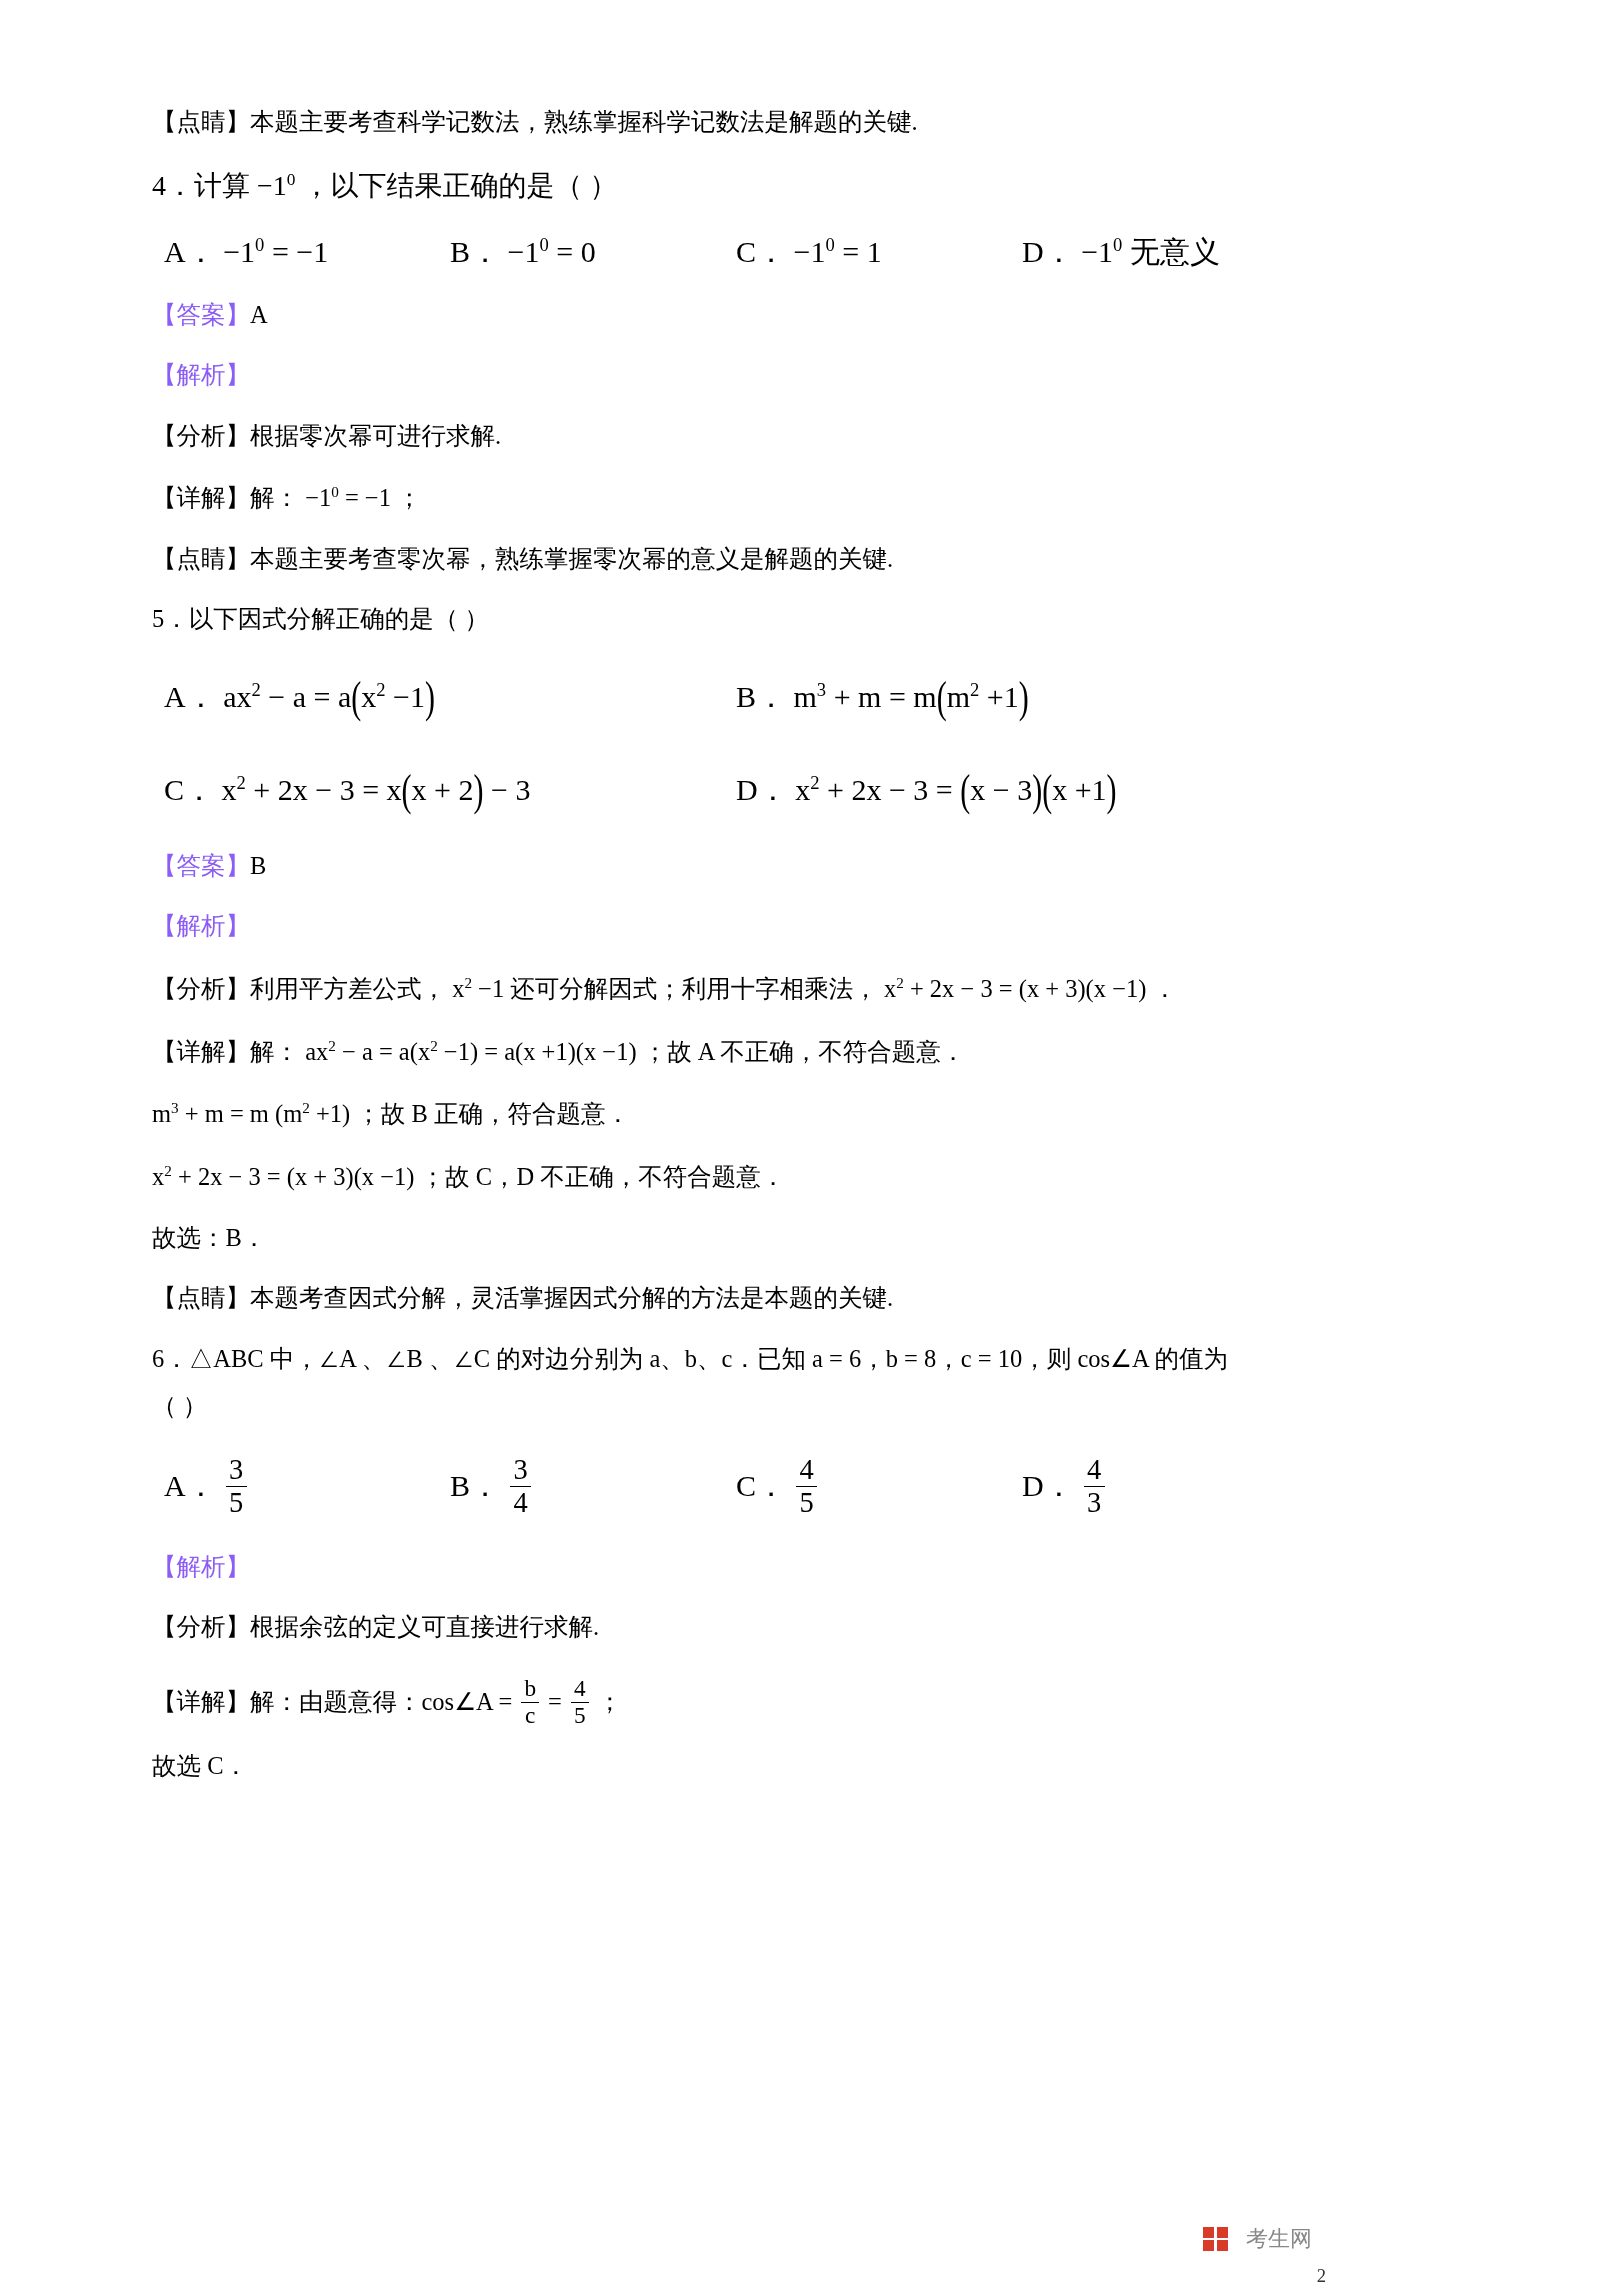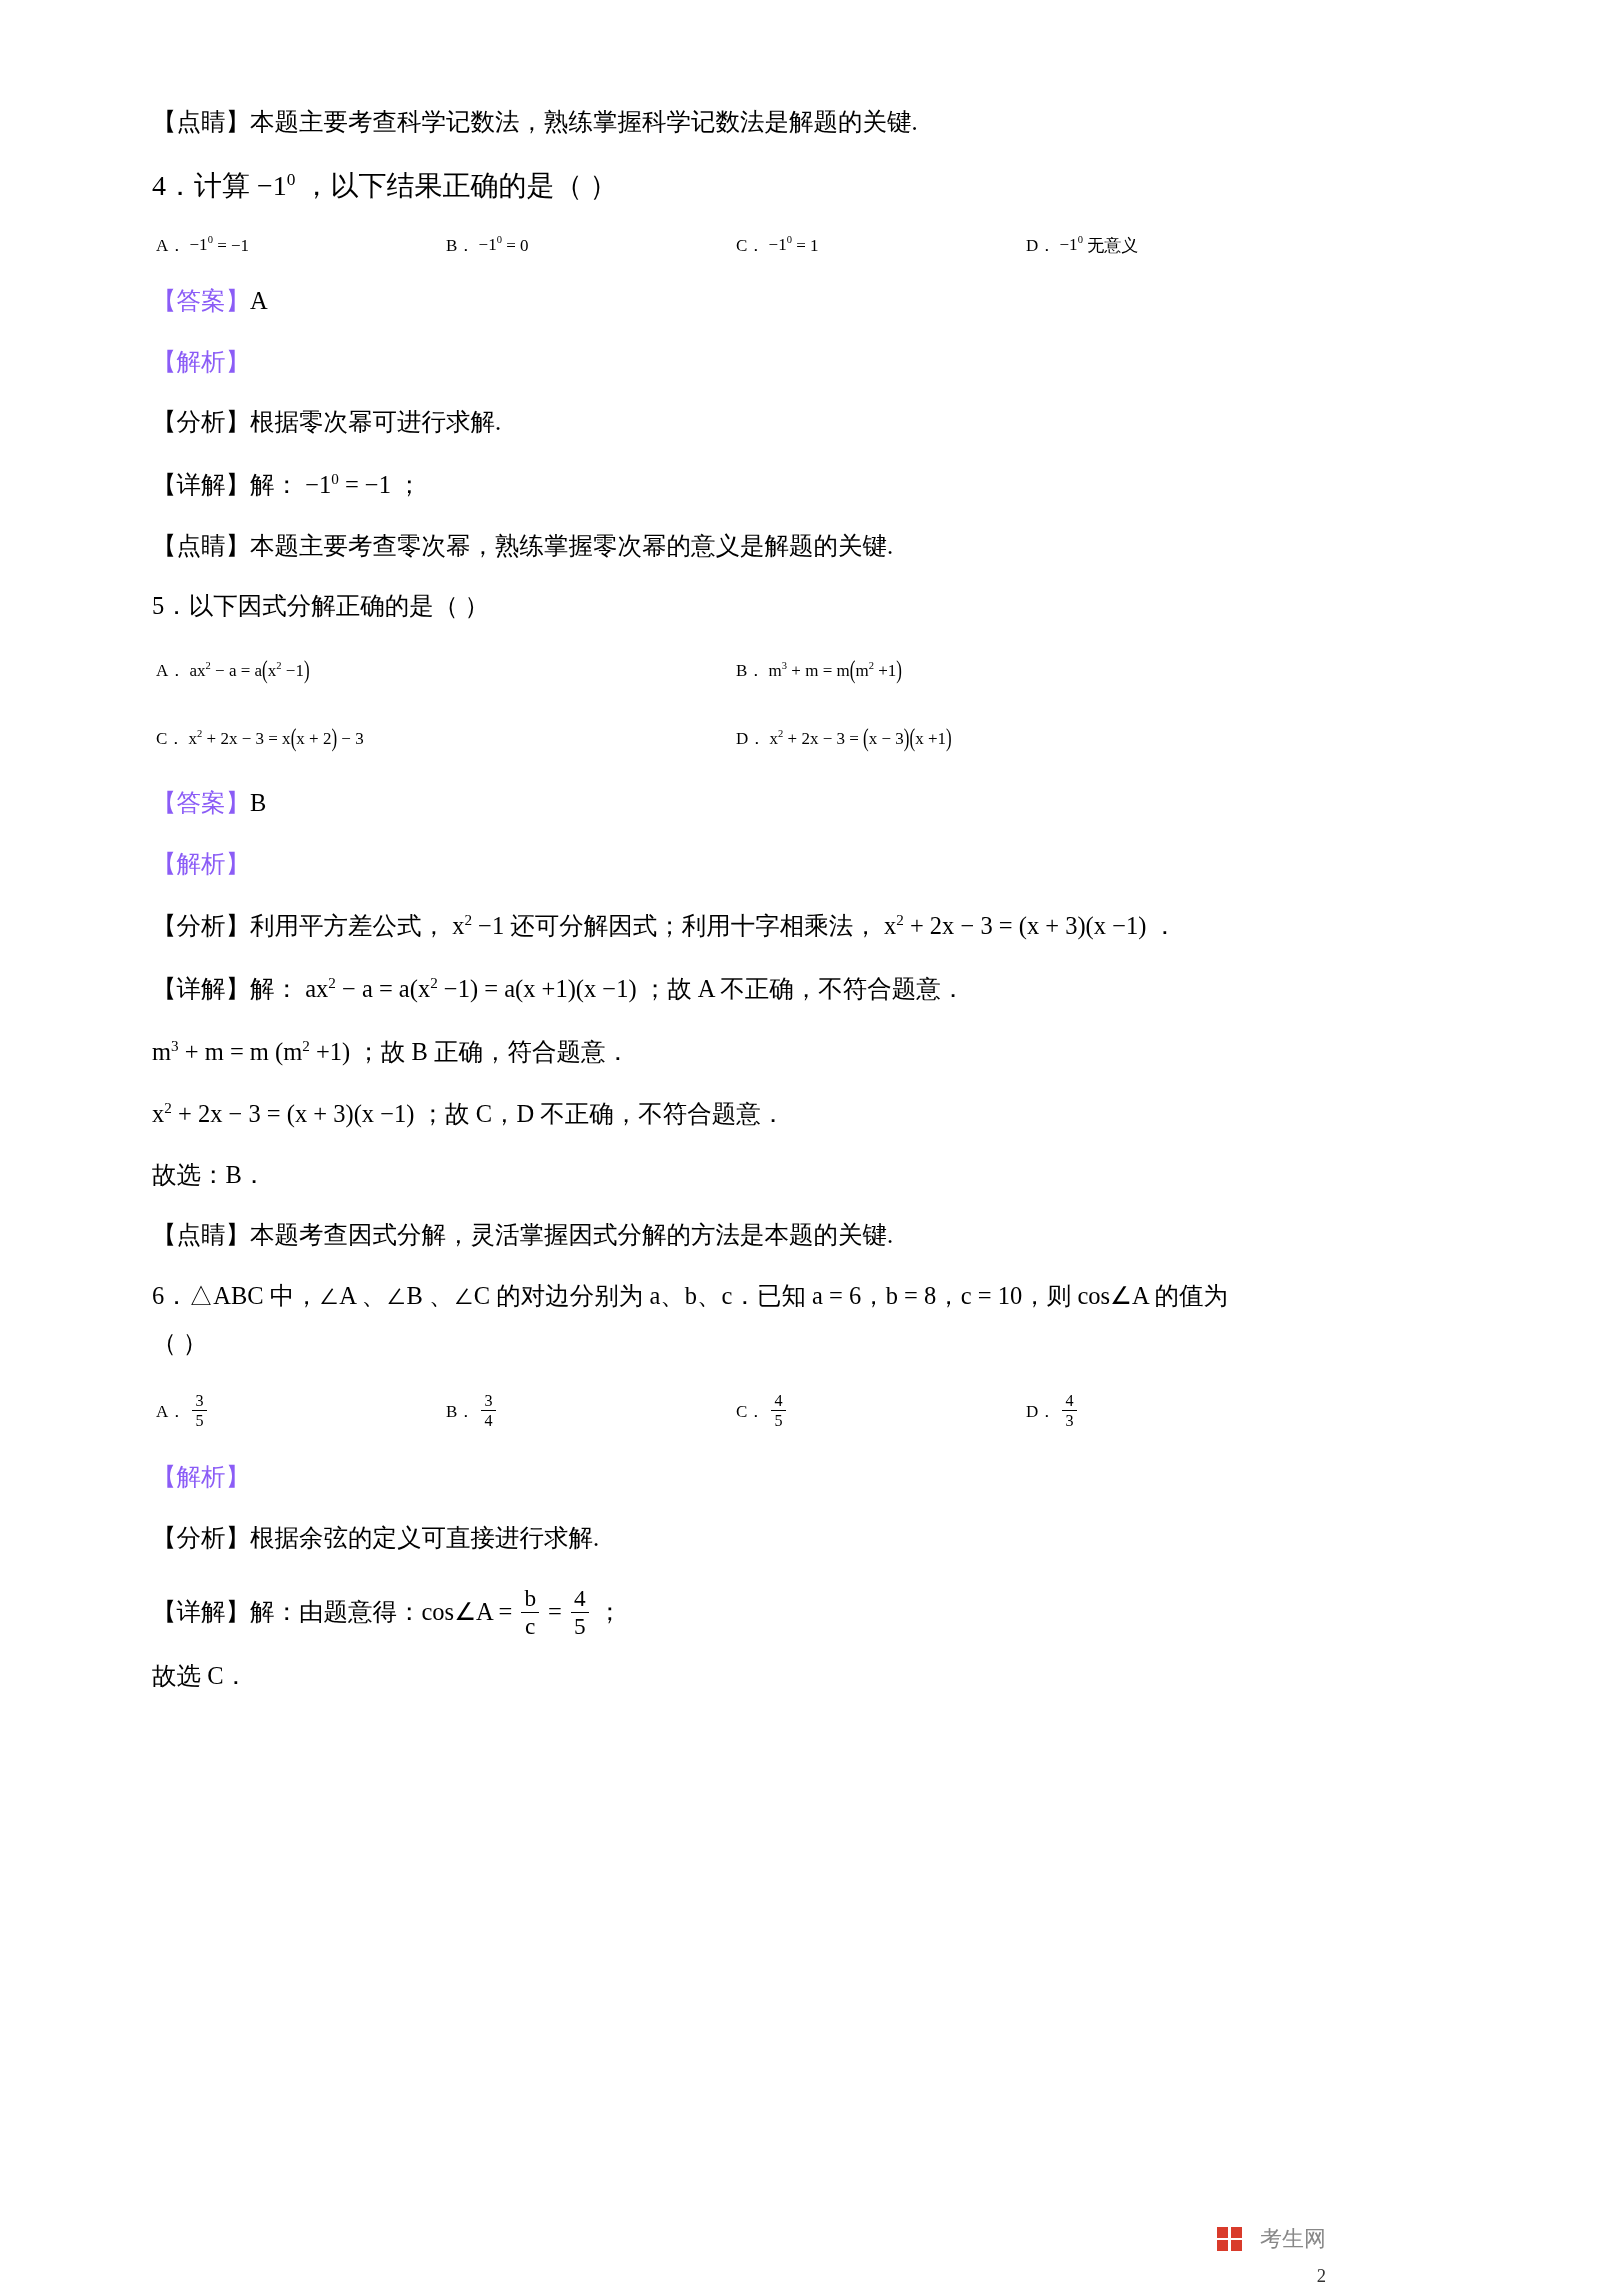--- a/index.html
+++ b/index.html
@@ -58,39 +58,39 @@
     border-bottom: 1.4px solid #000;
     font-size: 0.95em;
   }
   .frac .den {
     display: block;
     padding: 0.8px 3.4px 0 3.4px;
     font-size: 0.95em;
   }
   .opt-row {
     display: flex;
-    font-size: 17px;
+    font-size: 30px;
     line-height: 1.0;
-    margin: 4px;
+    margin: 12px;
   }
   .opt-row > div {
     white-space: nowrap;
   }
   .w4 > div { width: 25%; }
   .w2 > div { width: 50%; }
   .tall { line-height: 1.9; }
   .q-line {
     font-size: 28px;
     line-height: 1.0;
   }
 
   
   .footer {
     position: absolute;
-    right: 142px;
+    right: 156px;
     bottom: 41px;
     display: flex;
     align-items: center;
     gap: 18px;
     justify-content: flex-end;
   }
   .logo-mark {
     position: relative;
     width: 25px;
     height: 25px;

